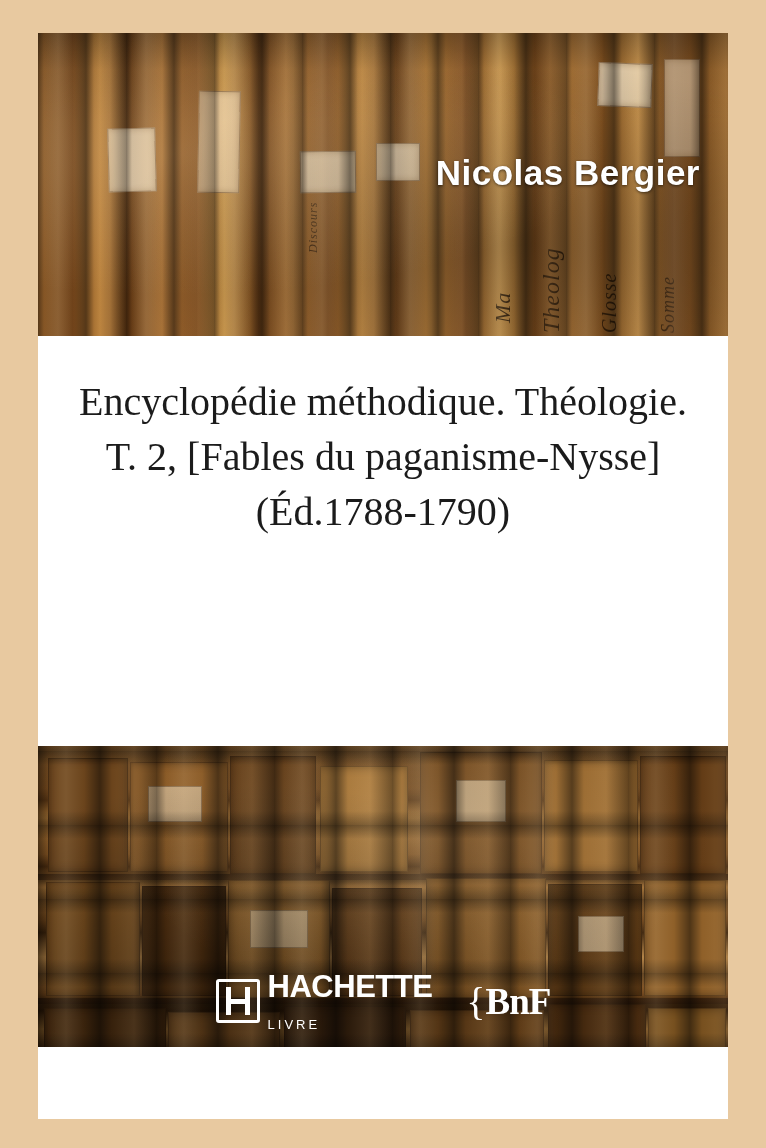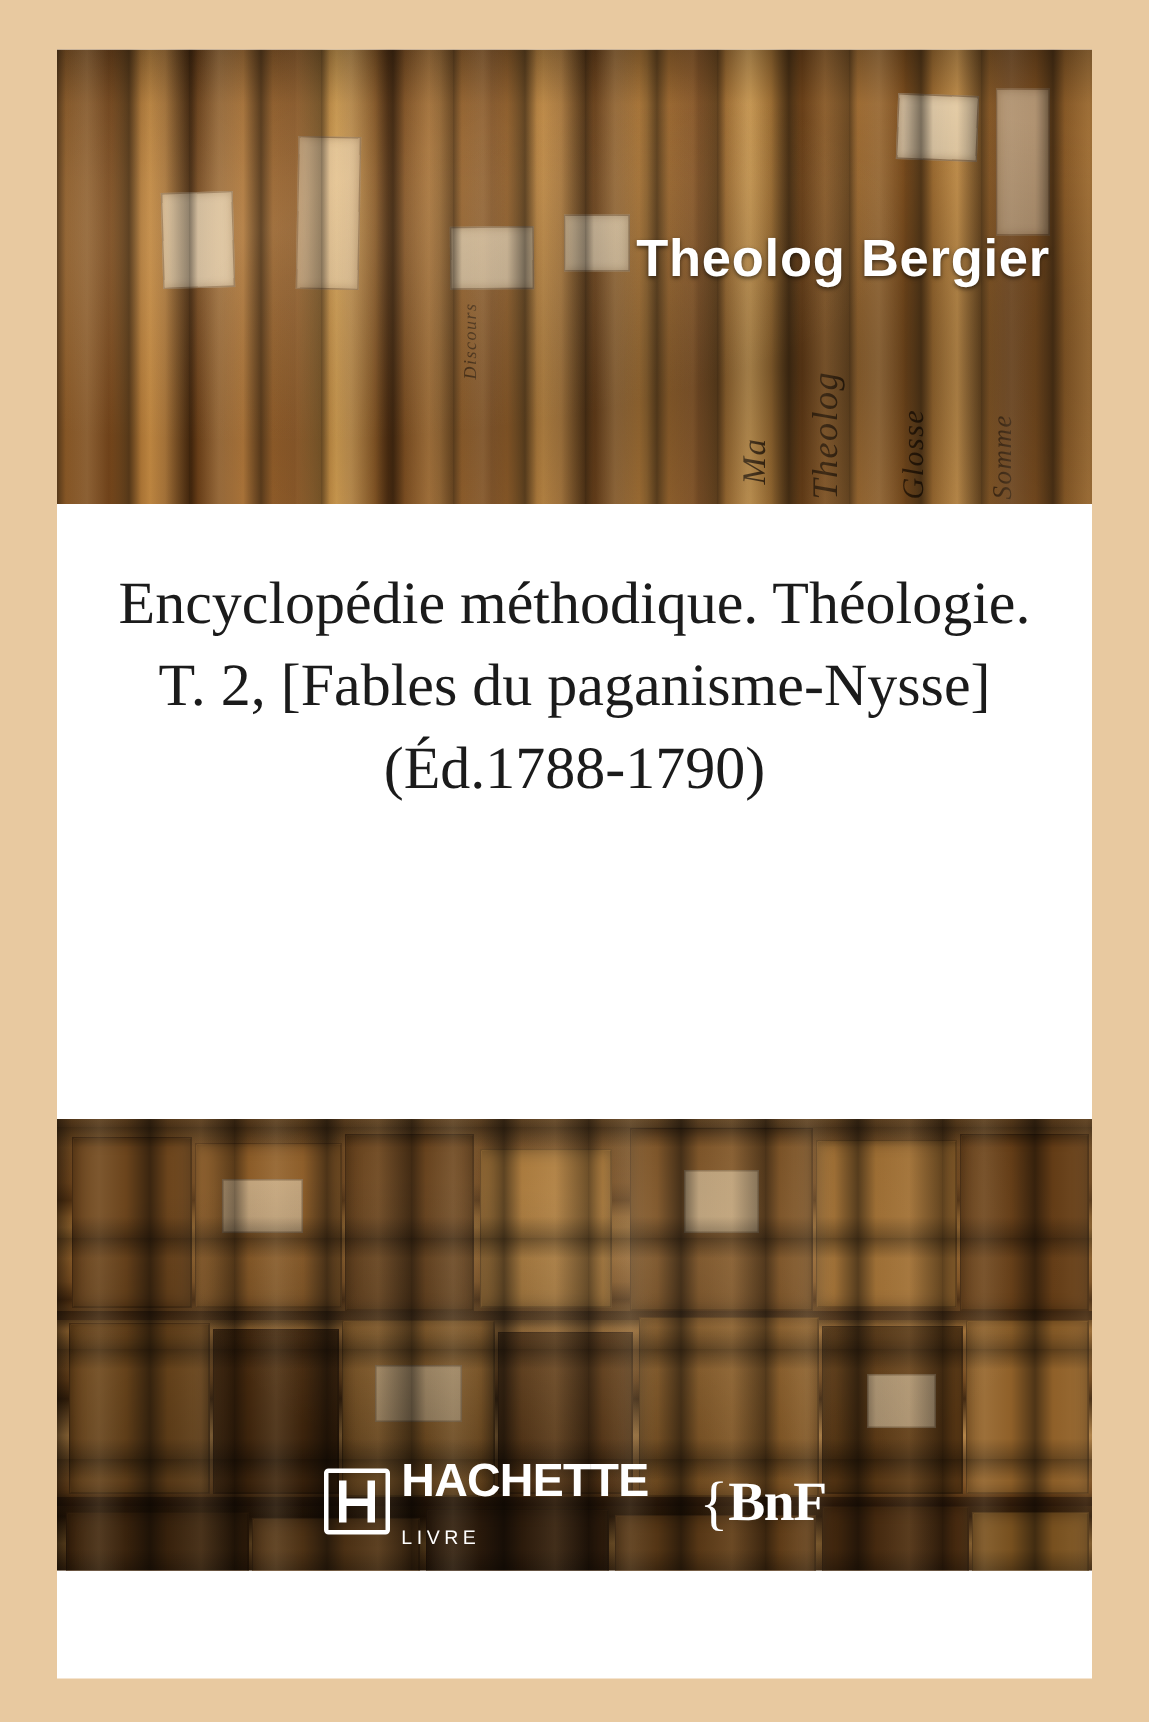--- a/index.html
+++ b/index.html
@@ -271,21 +271,21 @@
       <div class="spine-label sl5"></div>
       <div class="spine-label sl6"></div>
 
       <div class="ink ink-a">Discours</div>
       <div class="ink ink-b">Ma</div>
       <div class="ink ink-c">Theolog</div>
       <div class="ink ink-d">Glosse</div>
       <div class="ink ink-e">Somme</div>
     </div>
 
-    <div class="author">Theolog Bergier</div>
+    <div class="author">Nicolas Bergier</div>
 
     <div class="title-area">
       <div class="title">Encyclopédie méthodique. Théologie. T. 2, [Fables du paganisme-Nysse] (Éd.1788-1790)</div>
     </div>
 
     <div class="photo-bottom">
       <div class="shelf-line shelf-1"></div>
       <div class="shelf-line shelf-2"></div>
 
       <div class="bk" style="left:10px;  top:12px;  width:78px;  height:112px; background:#6b441c;"></div>

